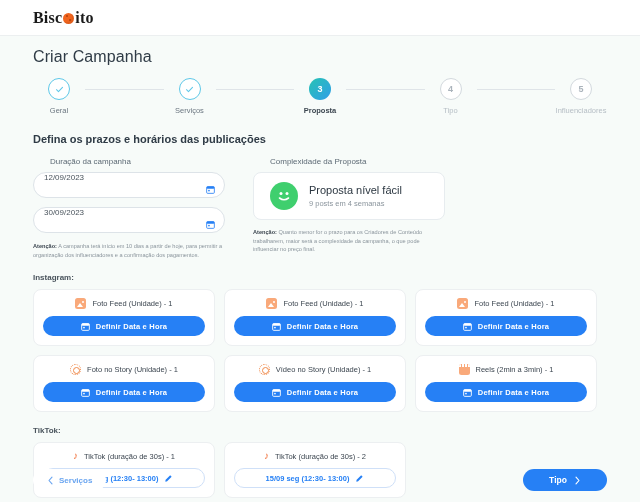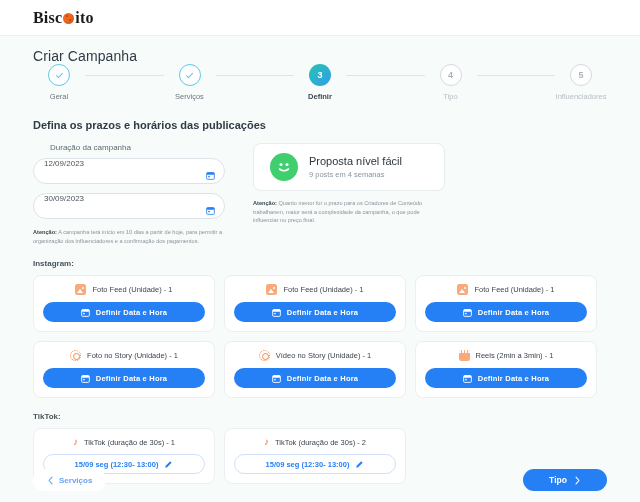--- a/index.html
+++ b/index.html
@@ -32,22 +32,22 @@
   .logo-cookie::before, .logo-cookie::after {
     content: ""; position: absolute; width: 2px; height: 2px;
     background: #b33f08; border-radius: 50%;
   }
   .logo-cookie::before { top: 2px; left: 3px; }
   .logo-cookie::after { top: 6px; left: 6px; }
 
   
   .content { padding: 12px 33px 0 33px; }
   .page-title {
-    font-size: 14px; color: #2f3b46; font-weight: 400;
-    letter-spacing: 0.1px;
+    font-size: 16px; color: #2f3b46; font-weight: 400;
+    margin-bottom: 12px; letter-spacing: 0.1px;
   }
 
   
   .stepper { display: flex; align-items: flex-start; margin-bottom: 18px; }
   .step { display: flex; flex-direction: column; align-items: center; width: 52px; }
   .step-circle {
     width: 22px; height: 22px; border-radius: 50%;
     display: flex; align-items: center; justify-content: center;
     font-size: 9px; font-weight: bold; background: #fff;
   }
@@ -215,21 +215,21 @@
         <div class="step-circle done">
           <svg class="step-check" viewBox="0 0 12 12">
             <path d="M2 6.3 L4.6 8.8 L10 3.2" fill="none" stroke="#5fc8e8" stroke-width="1.4" stroke-linecap="round" stroke-linejoin="round"></path>
           </svg>
         </div>
         <div class="step-label done">Serviços</div>
       </div>
       <div class="step-line"></div>
       <div class="step">
         <div class="step-circle active">3</div>
-        <div class="step-label active">Definir</div>
+        <div class="step-label active">Proposta</div>
       </div>
       <div class="step-line"></div>
       <div class="step">
         <div class="step-circle todo">4</div>
         <div class="step-label todo">Tipo</div>
       </div>
       <div class="step-line"></div>
       <div class="step">
         <div class="step-circle todo">5</div>
         <div class="step-label todo">Influenciadores</div>
@@ -264,20 +264,21 @@
             </svg>
           </span>
         </div>
 
         <div class="note">
           <b>Atenção:</b><span> A campanha terá início em 10 dias a partir de hoje, para permitir a organização dos influenciadores e a confirmação dos pagamentos.</span>
         </div>
       </div>
 
       <div class="col-right">
+        <div class="field-label">Complexidade da Proposta</div>
 
         <div class="complexity-card">
           <div class="smiley">
             <svg width="28" height="28" viewBox="0 0 28 28">
               <circle cx="11" cy="11.5" r="1.5" fill="#fff"></circle>
               <circle cx="17" cy="11.5" r="1.5" fill="#fff"></circle>
               <path d="M9.5 16 Q14 19.5 18.5 16" fill="none" stroke="#fff" stroke-width="1.6" stroke-linecap="round"></path>
             </svg>
           </div>
           <div>

